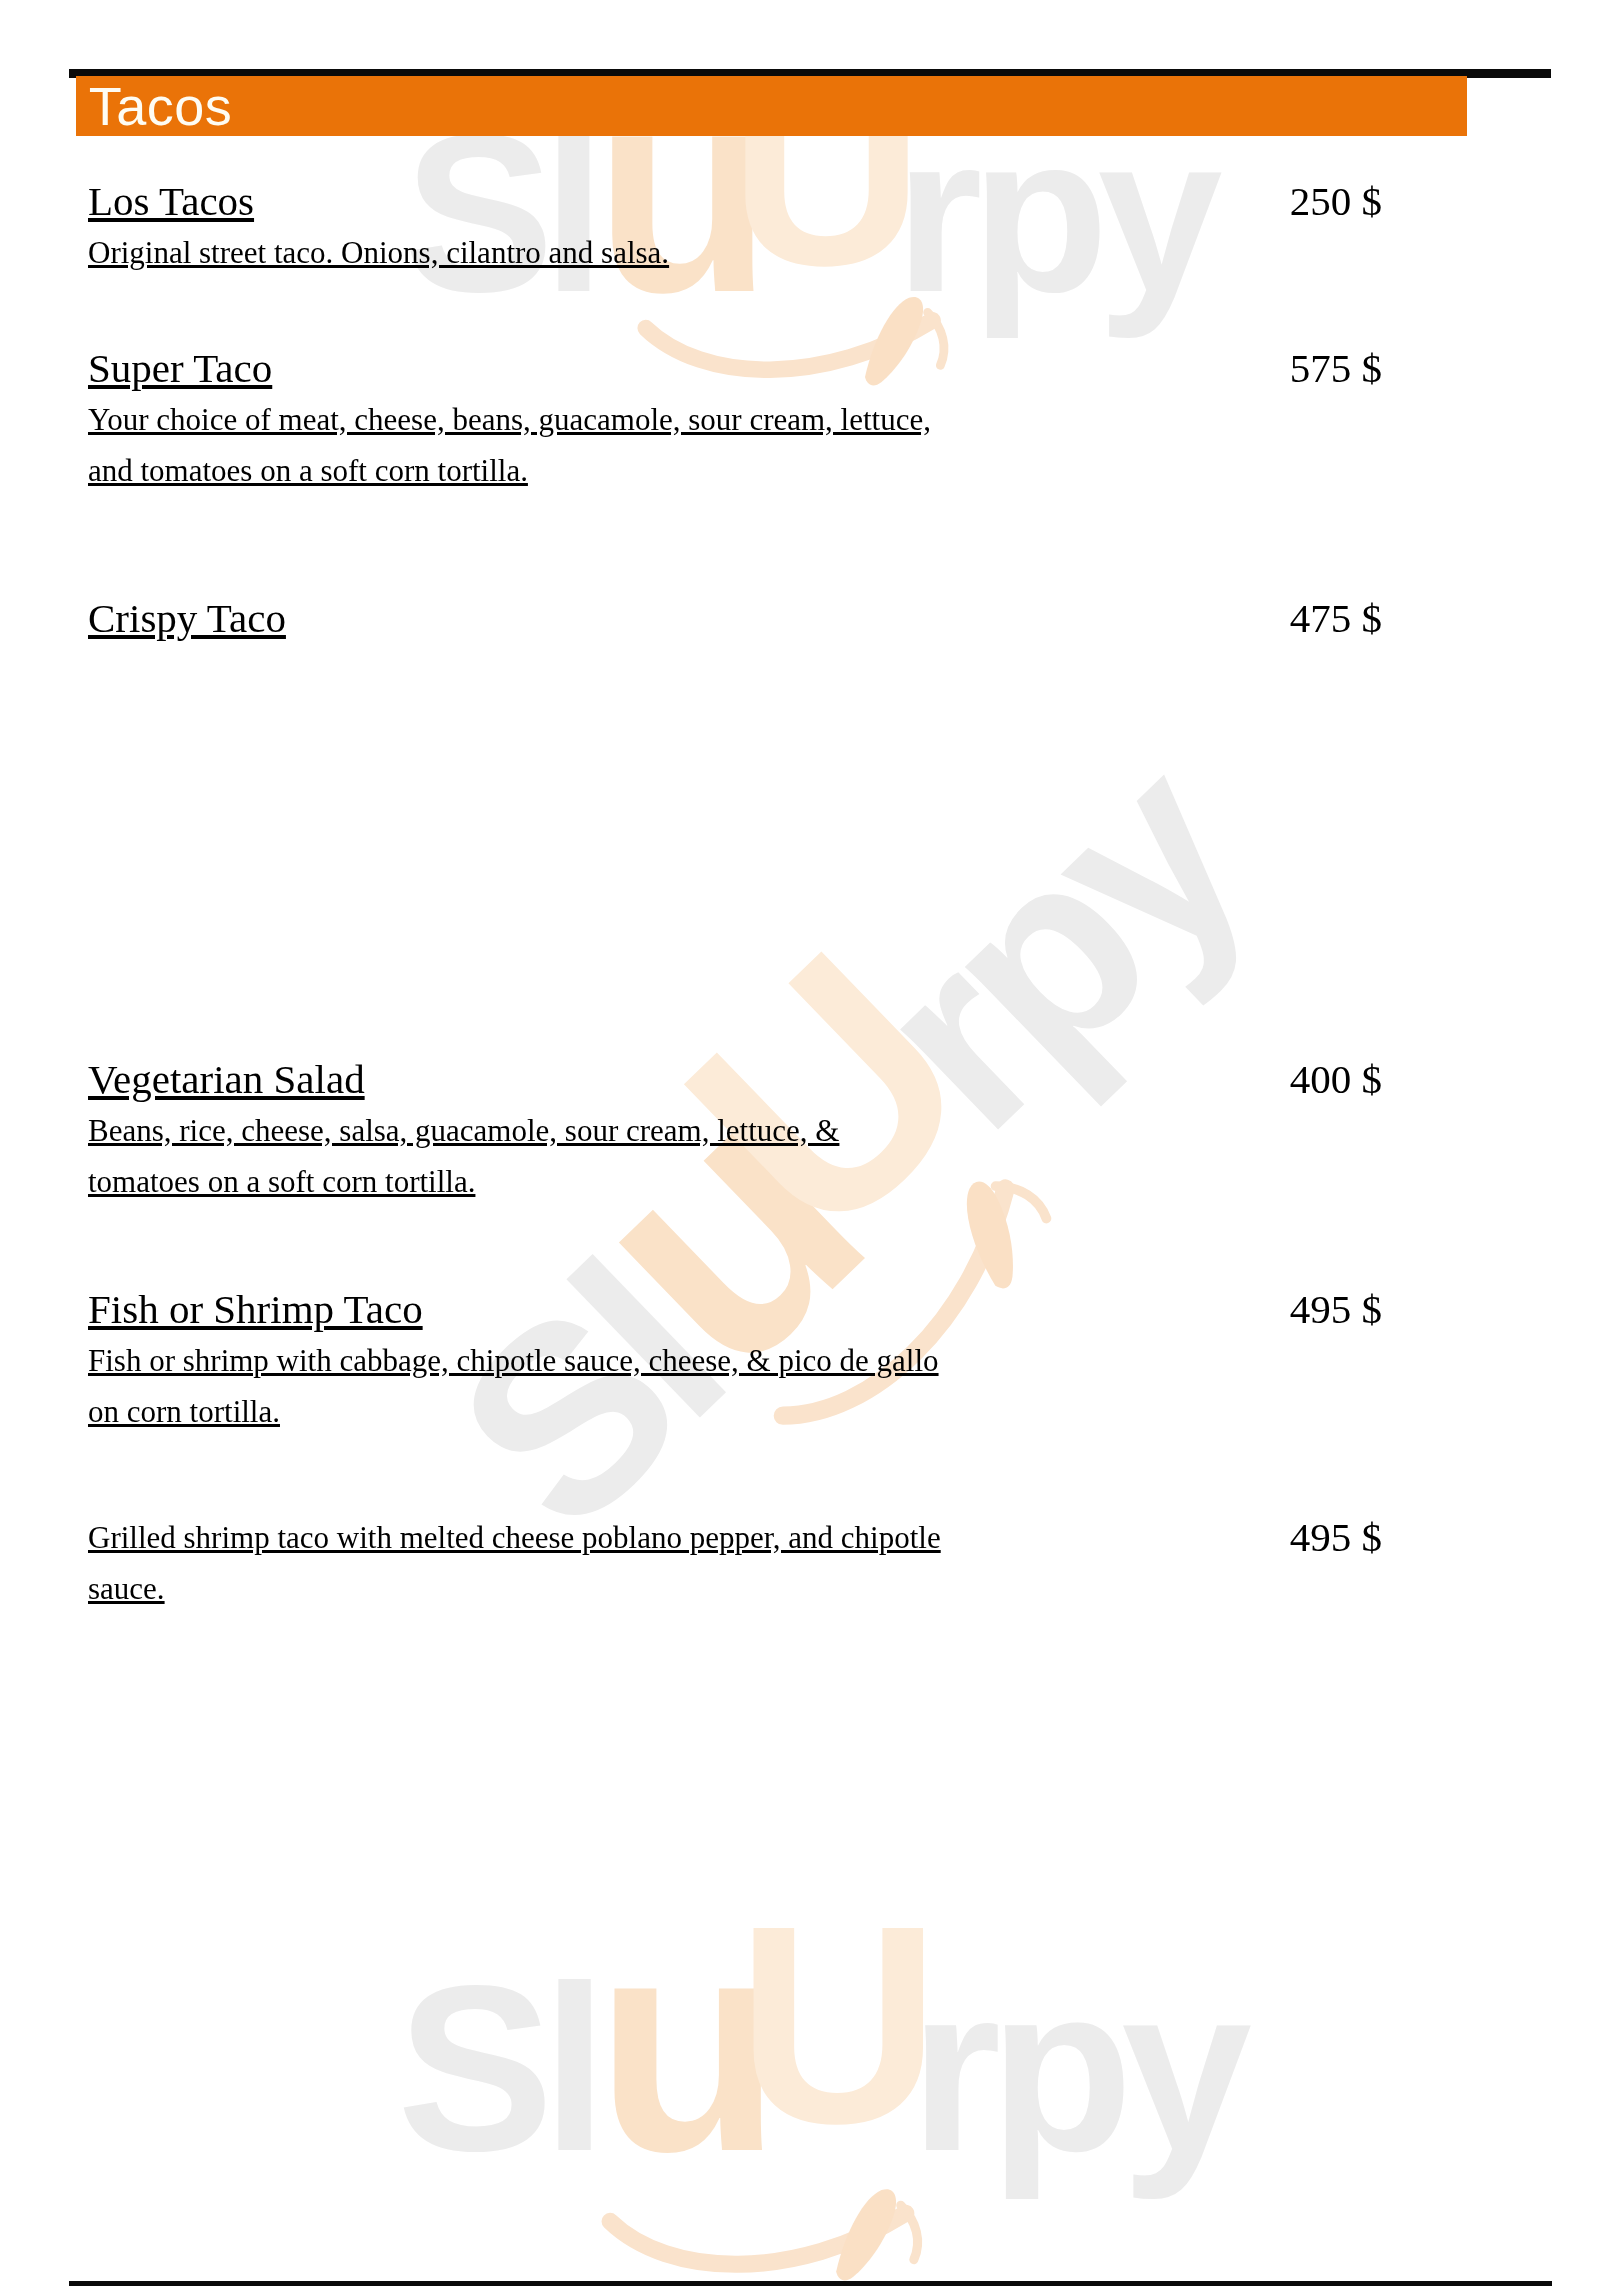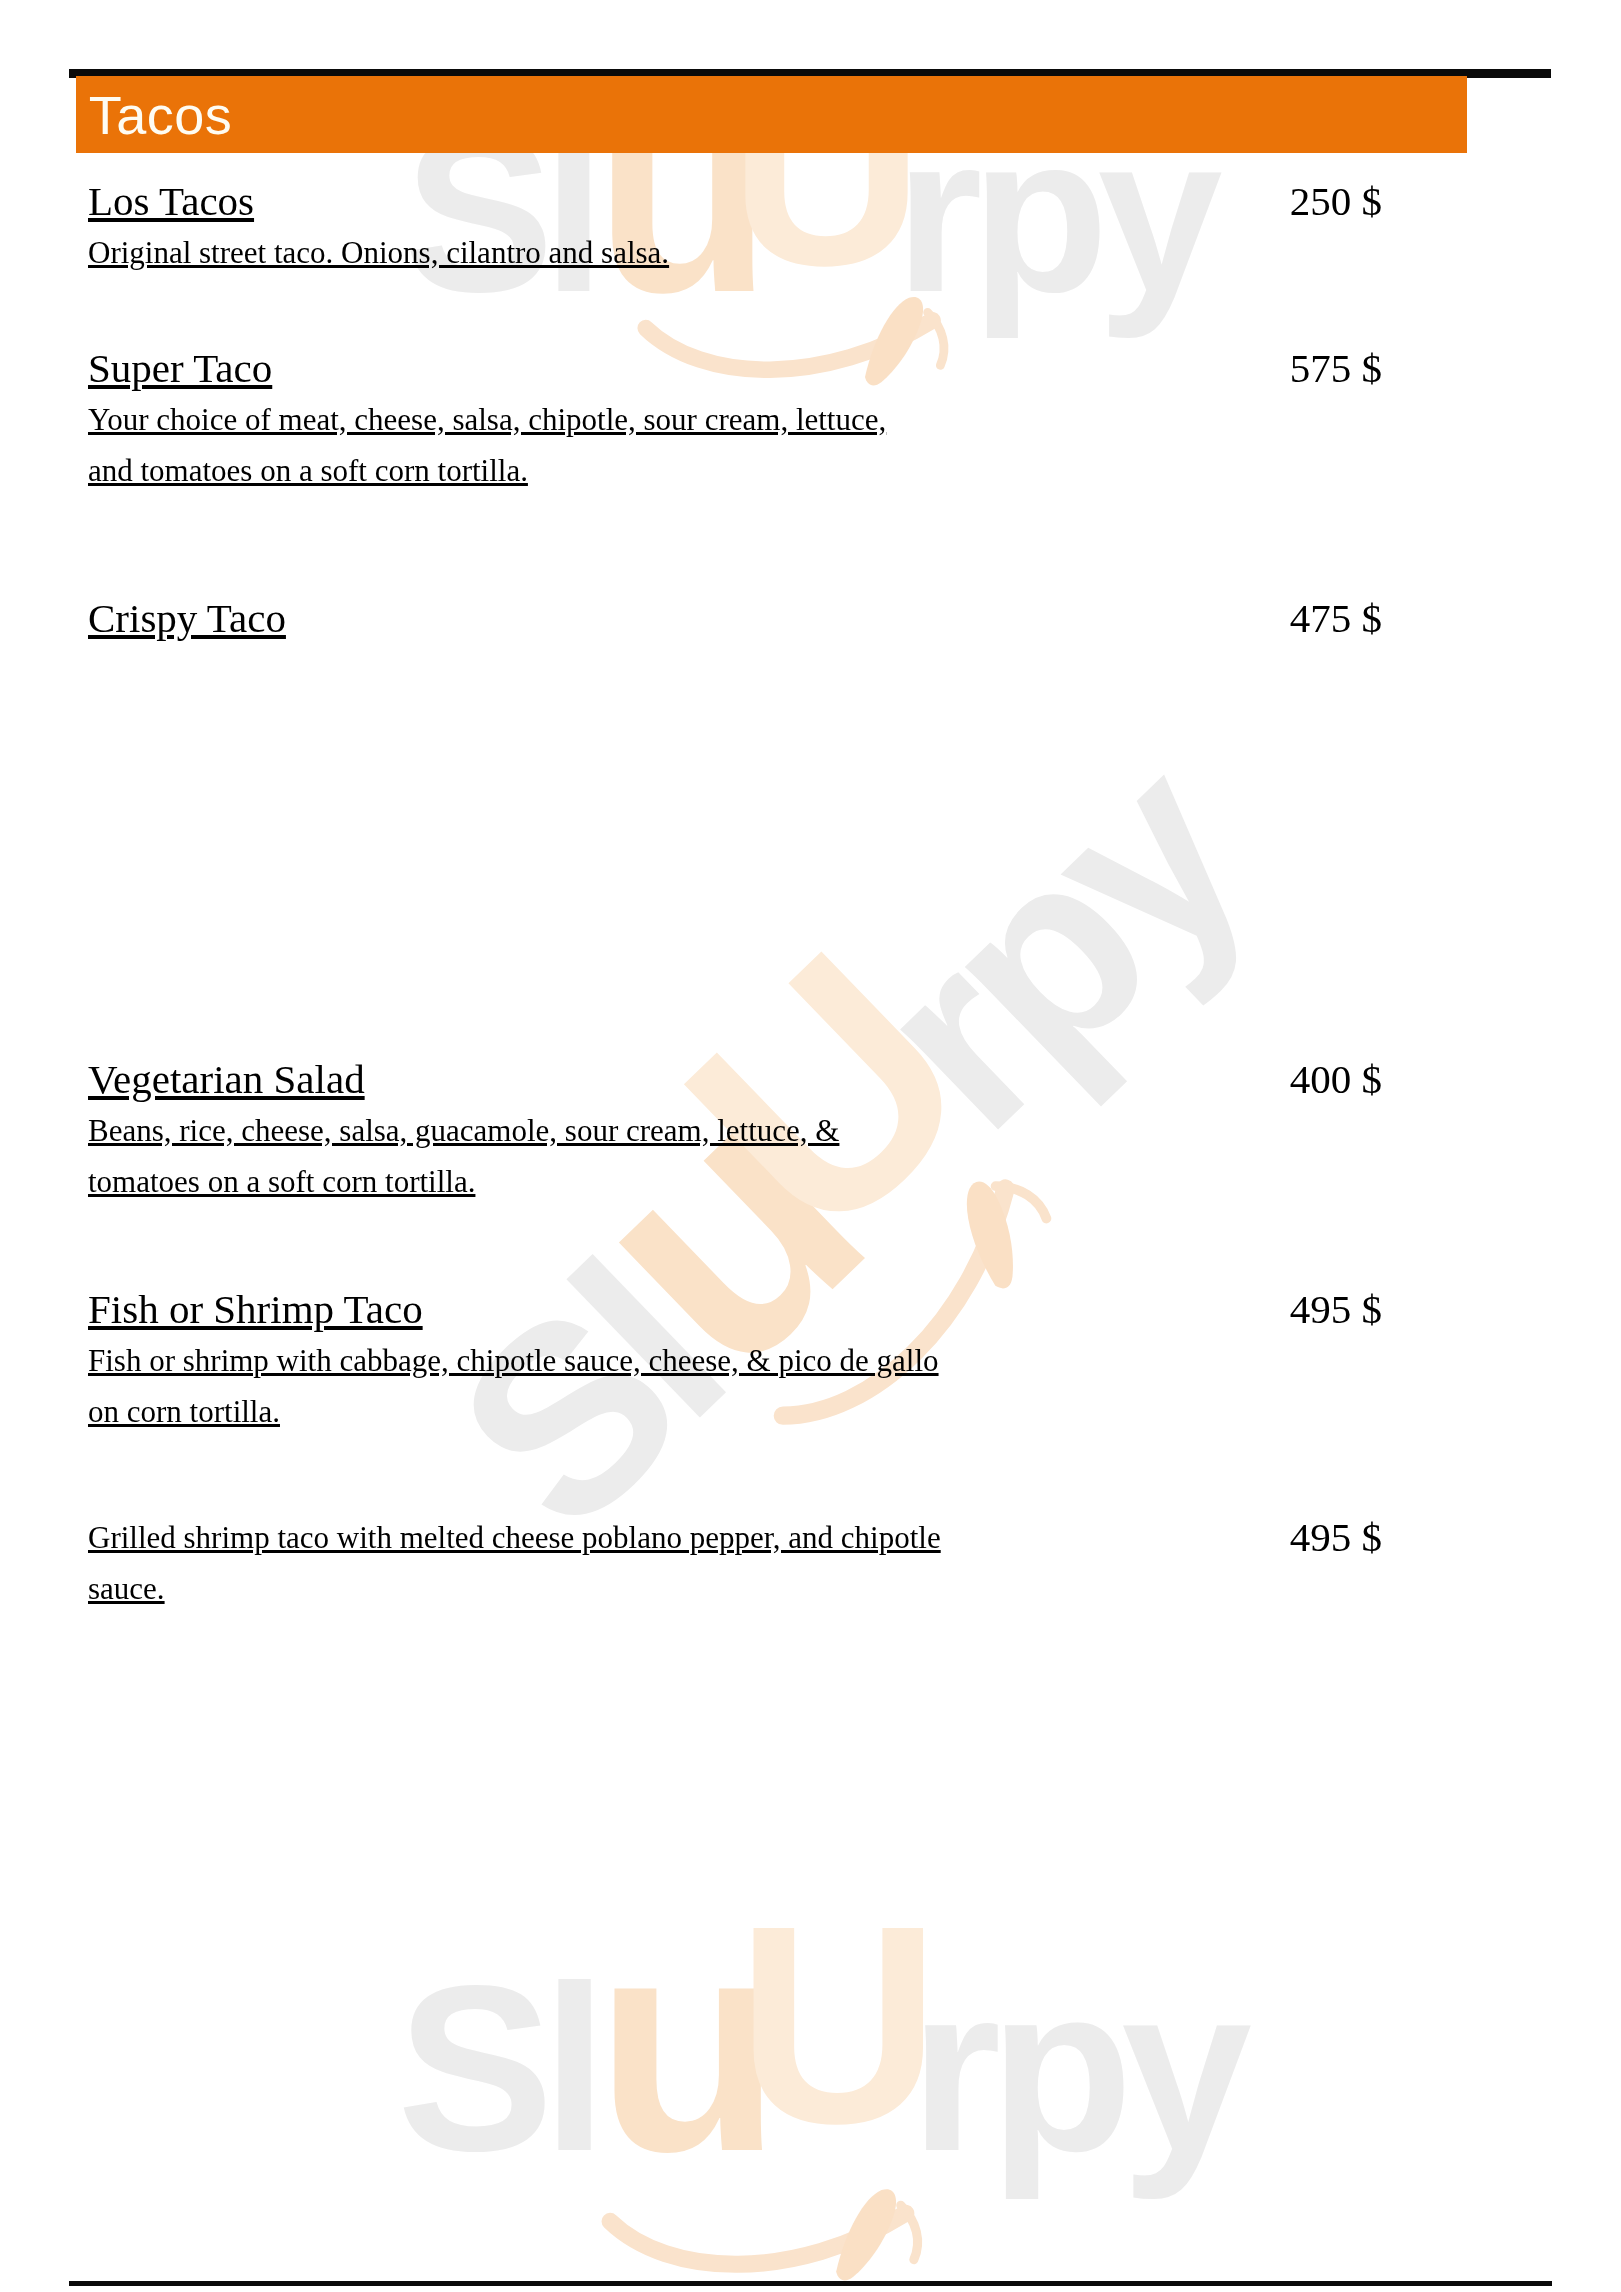--- a/index.html
+++ b/index.html
@@ -8,21 +8,21 @@
     width:1621px;height:2293px;
     background:#ffffff;
     overflow:hidden;
     font-family:"Liberation Serif", serif;
     color:#000000;
   }
   
   .top-rule{position:absolute;left:69px;top:69px;width:1482px;height:8.8px;z-index:3;}
   .bottom-rule{position:absolute;left:69px;top:2281px;width:1483px;height:4.9px;z-index:3;}
   .section-bar{
-    position:absolute;left:76px;top:76px;width:1391px;height:77px;
+    position:absolute;left:76px;top:76px;width:1391px;height:60px;
     display:flex;align-items:center;z-index:3;
   }
   .section-title{
     font-family:"Liberation Sans", sans-serif;
     font-size:54px;line-height:1;padding-left:12.7px;letter-spacing:0.5px;
   }
   
   .item{position:absolute;left:88px;width:1294px;z-index:2;text-decoration:underline;}
   .item-name{font-size:41px;line-height:51px;white-space:nowrap;}
   .item-desc{font-size:31px;line-height:51px;white-space:pre-line;max-width:1166px;}
@@ -84,21 +84,21 @@
   </div>
 
   <div class="item" style="top:176px">
     <div class="item-name">Los Tacos</div>
     <div class="item-desc">Original street taco. Onions, cilantro and salsa.</div>
     <div class="item-price">250 $</div>
   </div>
 
   <div class="item" style="top:343px">
     <div class="item-name">Super Taco</div>
-    <div class="item-desc">Your choice of meat, cheese, salsa, chipotle, sour cream, lettuce,
+    <div class="item-desc">Your choice of meat, cheese, beans, guacamole, sour cream, lettuce,
 and tomatoes on a soft corn tortilla.</div>
     <div class="item-price">575 $</div>
   </div>
 
   <div class="item" style="top:593px">
     <div class="item-name">Crispy Taco</div>
     <div class="item-price">475 $</div>
   </div>
 
 

